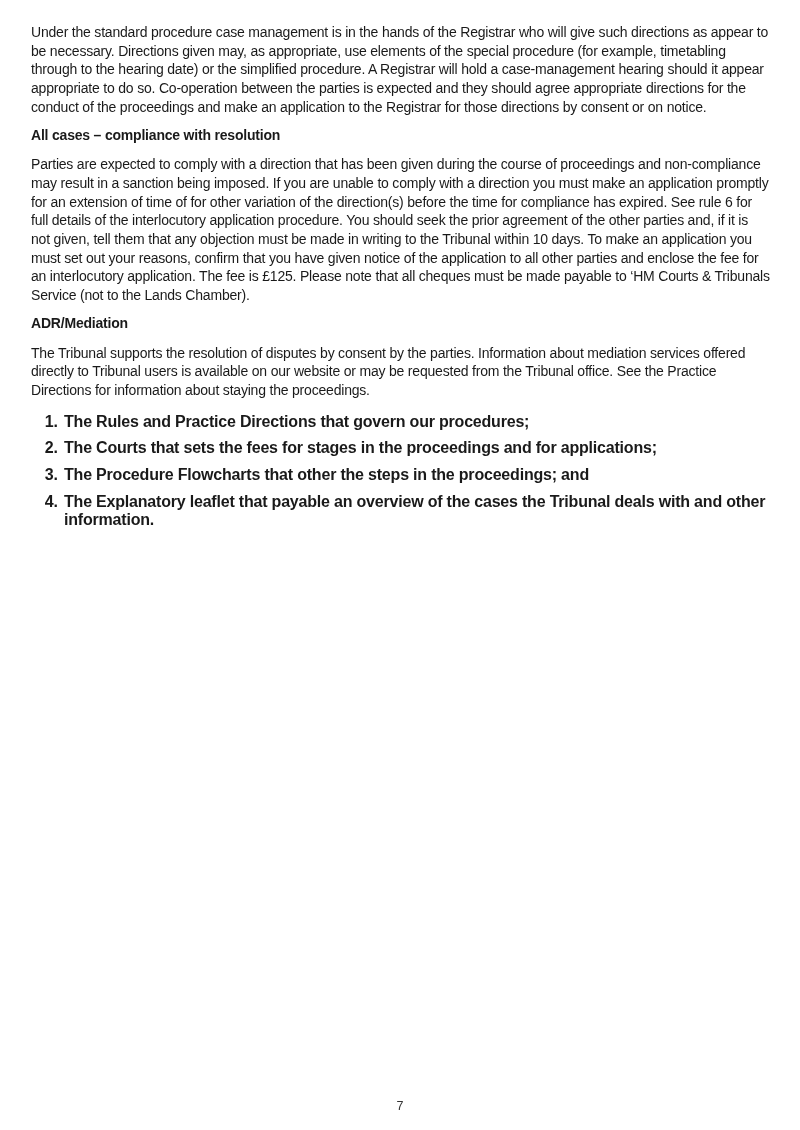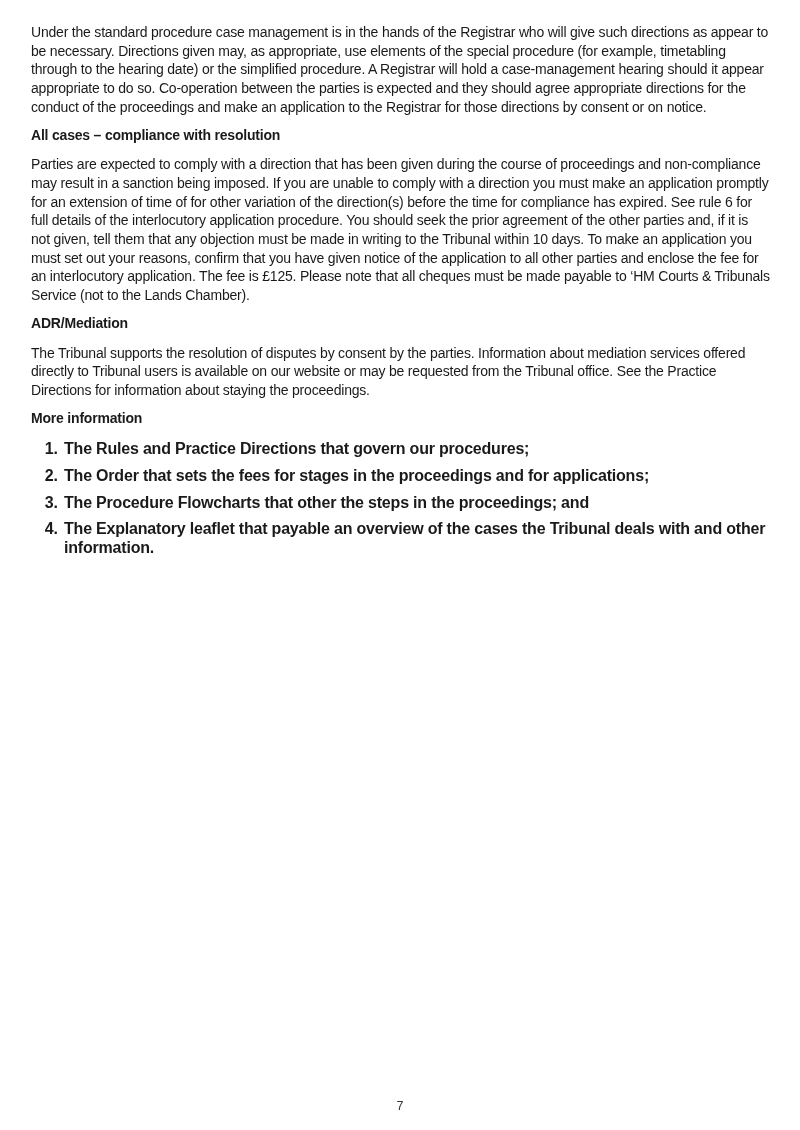--- a/index.html
+++ b/index.html
@@ -66,26 +66,25 @@
     <p>Under the standard procedure case management is in the hands of the Registrar who will give such directions as appear to be necessary. Directions given may, as appropriate, use elements of the special procedure (for example, timetabling through to the hearing date) or the simplified procedure. A Registrar will hold a case-management hearing should it appear appropriate to do so. Co-operation between the parties is expected and they should agree appropriate directions for the conduct of the proceedings and make an application to the Registrar for those directions by consent or on notice.</p>
 
     <h2>All cases – compliance with resolution</h2>
 
     <p>Parties are expected to comply with a direction that has been given during the course of proceedings and non-compliance may result in a sanction being imposed. If you are unable to comply with a direction you must make an application promptly for an extension of time of for other variation of the direction(s) before the time for compliance has expired. See rule 6 for full details of the interlocutory application procedure. You should seek the prior agreement of the other parties and, if it is not given, tell them that any objection must be made in writing to the Tribunal within 10 days. To make an application you must set out your reasons, confirm that you have given notice of the application to all other parties and enclose the fee for an interlocutory application. The fee is £125. Please note that all cheques must be made payable to ‘HM Courts &amp; Tribunals Service (not to the Lands Chamber).</p>
 
     <h2 class="spaced">ADR/Mediation</h2>
 
     <p>The Tribunal supports the resolution of disputes by consent by the parties. Information about mediation services offered directly to Tribunal users is available on our website or may be requested from the Tribunal office. See the Practice Directions for information about staying the proceedings.</p>
 
-    <h2 class="spaced">More information</h2>
 
 
     <ol class="doc-list">
       <li>The Rules and Practice Directions that govern our procedures;</li>
-      <li>The Order that sets the fees for stages in the proceedings and for applications;</li>
+      <li>The Courts that sets the fees for stages in the proceedings and for applications;</li>
       <li>The Procedure Flowcharts that other the steps in the proceedings; and</li>
       <li>The Explanatory leaflet that payable an overview of the cases the Tribunal deals with and other information.</li>
     </ol>
 
   </div>
 
   <div class="page-number">7</div>
 </div>
 
 </body></html>

